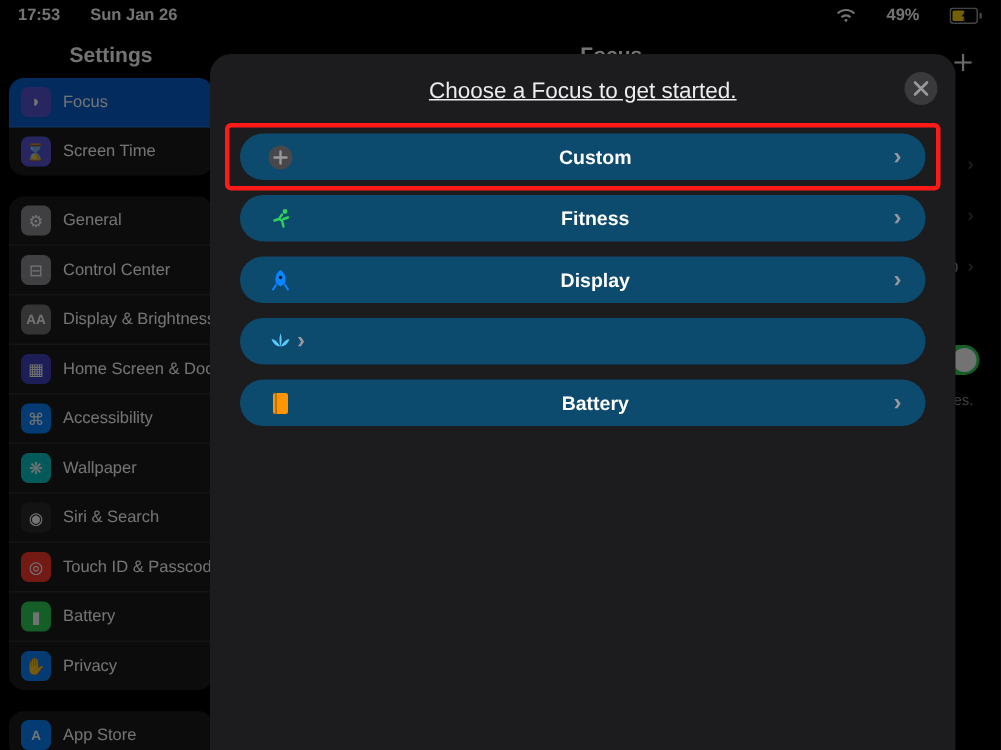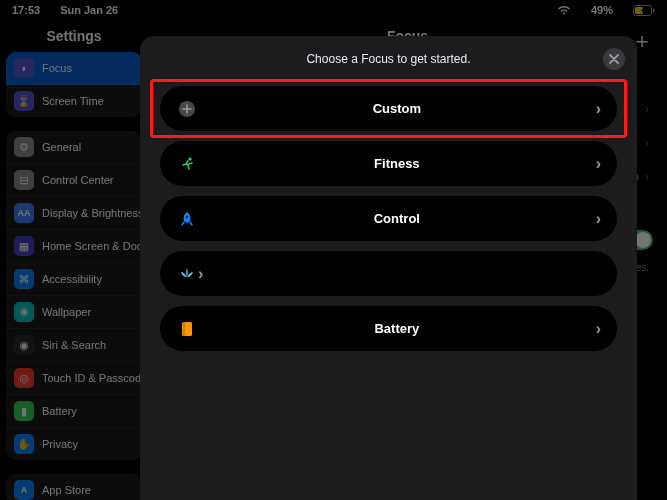--- a/index.html
+++ b/index.html
@@ -28,23 +28,23 @@
 .row .chev { margin-left: 6px; color: #5a5a5e; }
 .toggle { width: 36px; height: 20px; background: #30d158; border-radius: 10px; position: relative; }
 .toggle::after { content: ""; position: absolute; right: 2px; top: 2px; width: 16px; height: 16px; border-radius: 50%; background: #fff; }
 .hint { font-size: 10px; color: #8e8e93; text-align: right; padding: 2px 18px; }
 
 
 .dim { position: absolute; inset: 0; background: rgba(0,0,0,0.55); z-index: 8; }
 .sheet { position: absolute; left: 140px; right: 30px; top: 36px; bottom: 0; background: #1c1c1e; border-radius: 14px 14px 0 0; z-index: 10; padding: 16px 20px 0; display: flex; flex-direction: column; }
 .close { position: absolute; top: 12px; right: 12px; width: 22px; height: 22px; border-radius: 50%; background: #3a3a3c; display: flex; align-items: center; justify-content: center; color: #98989d; font-size: 12px; cursor: pointer; }
 .sheet h1 { font-size: 22px; font-weight: 700; text-align: center; line-height: 1.25; margin: 24px 30px 8px; }
-.sheet .sub { font-size: 12px; text-align: center; color: #ebebf0; margin-bottom: 20px; }
+.sheet .sub { font-size: 15px; text-align: center; color: #ebebf0; margin-bottom: 20px; text-decoration: underline; }
 .opts { display: flex; flex-direction: column; gap: 10px; }
-.opt { background: #000000; border-radius: 28px; height: 45px; display: flex; align-items: center; padding: 0 16px; cursor: pointer; position: relative; }
+.opt { background: #0c4a6e; border-radius: 28px; height: 31px; display: flex; align-items: center; padding: 0 16px; cursor: pointer; position: relative; }
 .opt-ico { width: 22px; display: flex; justify-content: center; font-size: 14px; }
 .opt-label { flex: 1; text-align: center; font-size: 13px; font-weight: 600; color: #fff; }
 .opt-chev { color: #98989d; font-weight: 600; font-size: 16px; }
 .highlight { position: absolute; border: 3px solid #ff1a1a; border-radius: 4px; pointer-events: none; z-index: 12; }
 </style>
 </head>
 <body>
 
 <div class="status-bar">
   <div class="status-left">
@@ -83,21 +83,21 @@
         <div class="group">
           <div class="sb-item">
             <div class="sb-icon" style="background: rgb(142, 142, 147);">⚙</div>
             <span>General</span>
           </div>
           <div class="sb-item">
             <div class="sb-icon" style="background: rgb(142, 142, 147);">⊟</div>
             <span>Control Center</span>
           </div>
           <div class="sb-item">
-            <div class="sb-icon" style="background: #3b82f6; font-size: 9px; font-weight: 700;">AA</div>
+            <div class="sb-icon" style="background: #737373; font-size: 9px; font-weight: 700;">AA</div>
             <span>Display &amp; Brightness</span>
           </div>
           <div class="sb-item">
             <div class="sb-icon" style="background: rgb(64, 64, 192);">▦</div>
             <span>Home Screen &amp; Dock</span>
           </div>
           <div class="sb-item">
             <div class="sb-icon" style="background: rgb(10, 132, 255);">⌘</div>
             <span>Accessibility</span>
           </div>
@@ -185,21 +185,21 @@
         <div class="opt-chev">›</div>
       </div>
       <div class="opt">
         <div class="opt-ico">
           <svg width="16" height="16" viewBox="0 0 16 16">
             <path d="M8 1c3 2 4 5 3 9l-3 2-3-2c-1-4 0-7 3-9z" fill="#0a84ff"></path>
             <circle cx="8" cy="6" r="1.2" fill="#1c1c1e"></circle>
             <path d="M5 11l-2 3M11 11l2 3" stroke="#0a84ff" stroke-width="1.4" stroke-linecap="round"></path>
           </svg>
         </div>
-        <div class="opt-label">Control</div>
+        <div class="opt-label">Display</div>
         <div class="opt-chev">›</div>
       </div>
       <div class="opt">
         <div class="opt-ico">
           <svg width="18" height="16" viewBox="0 0 18 16">
             <path d="M9 2c1 3 1 6 0 9-1-3-1-6 0-9zM3 6c2 0 4 2 6 5-3 0-5-2-6-5zM15 6c-2 0-4 2-6 5 3 0 5-2 6-5z" fill="#5ac8fa"></path>
           </svg>
         </div>
         <div class="opt-chev">›</div>
       </div>

